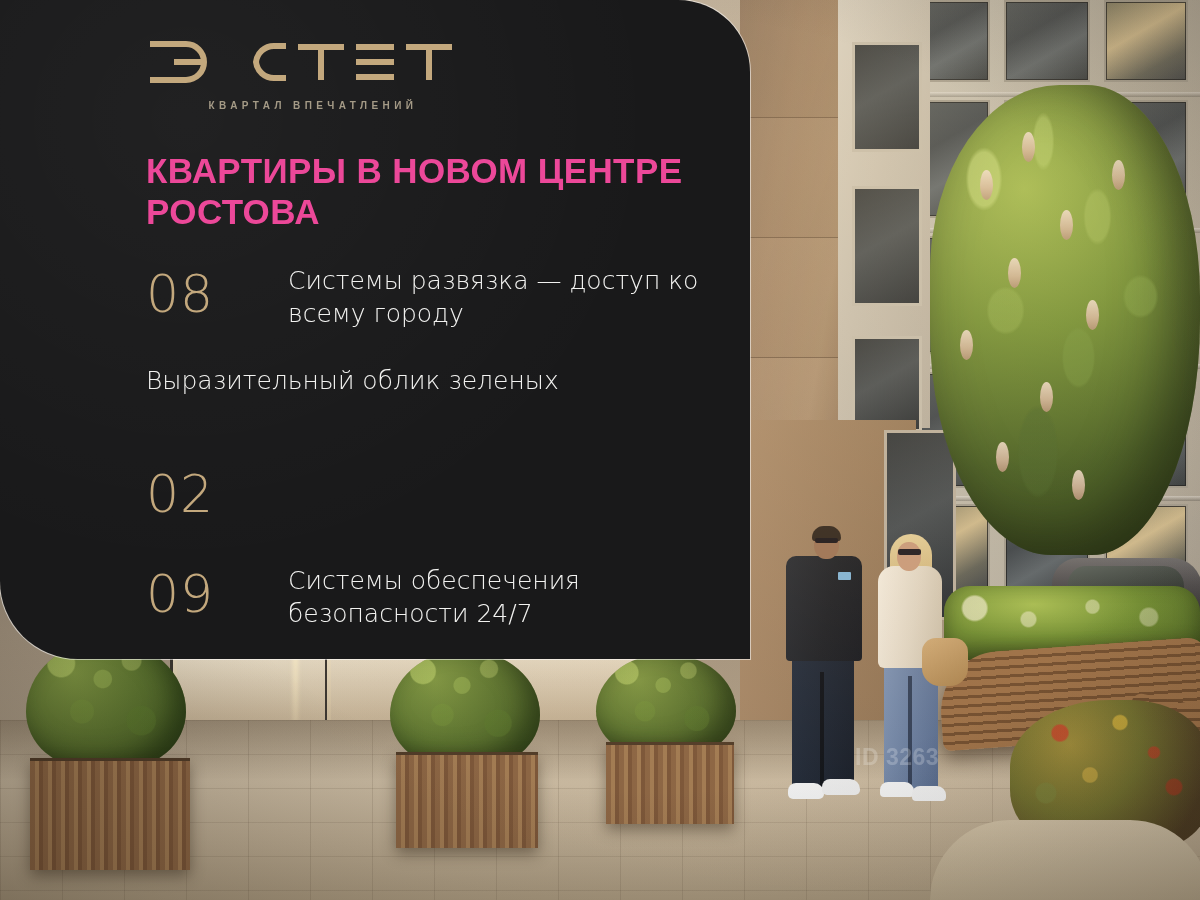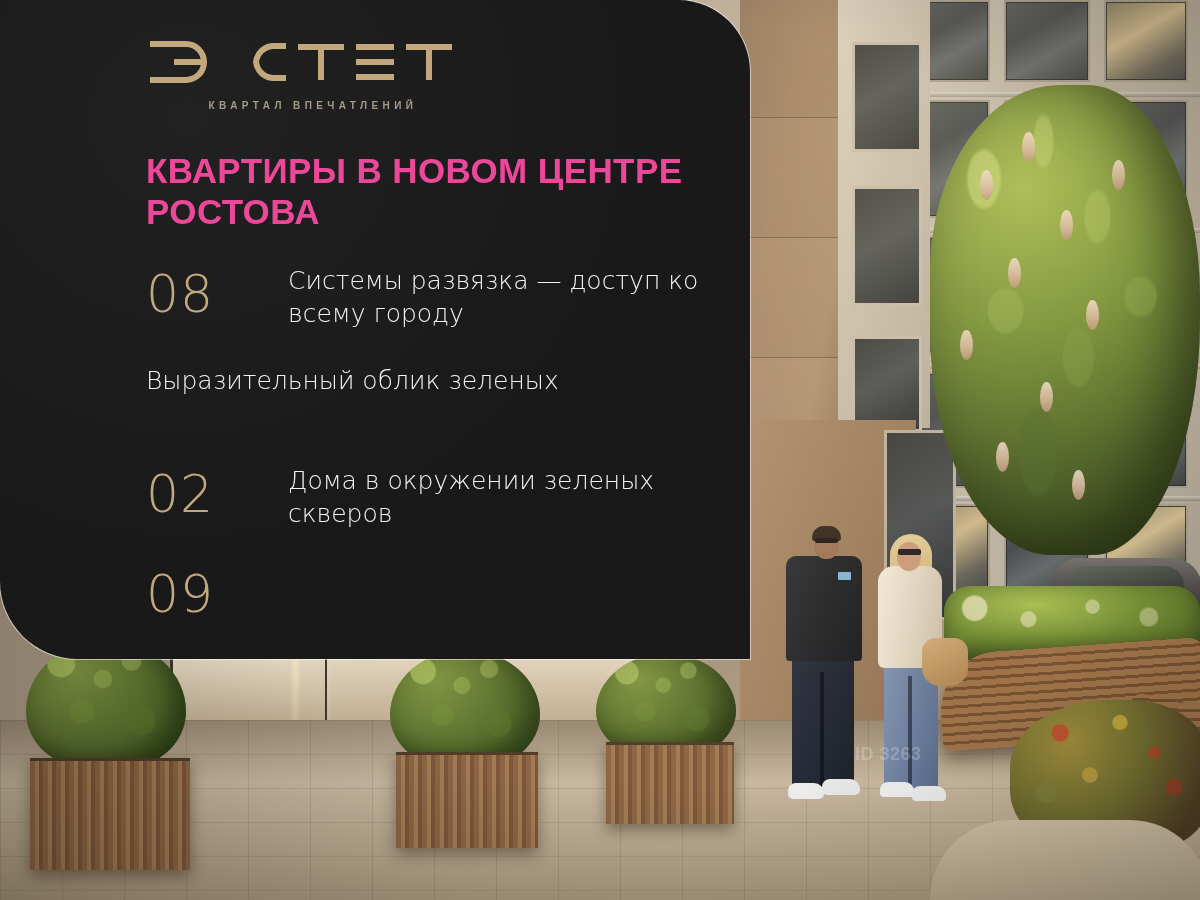--- a/index.html
+++ b/index.html
@@ -290,21 +290,21 @@
     position:absolute; left:855px; top:748px; width:340px; height:80px;
     pointer-events:none; user-select:none;
   }
   .wm-brand {
     font-size:62px; font-weight:bold; letter-spacing:1px;
     color:rgba(255,255,255,.20);
     line-height:.95;
     text-shadow:0 1px 2px rgba(0,0,0,.10);
   }
   .wm-id {
-    font-size:18px; font-weight:bold; letter-spacing:.5px;
+    font-size:23px; font-weight:bold; letter-spacing:.5px;
     color:rgba(255,255,255,.22);
     margin-top:-4px;
   }
 
   
   #panel {
     position:absolute; left:0; top:0; width:750px; height:659px;
     background:#19191a;
     border-top-right-radius:72px;
     border-bottom-left-radius:78px;
@@ -503,19 +503,19 @@
   <div class="features">
     <div class="feature">
       <div class="feature-num">08</div>
       <div class="feature-text">Системы развязка — доступ ко всему городу</div>
     </div>
     <div class="feature">
       <div class="feature-text">Выразительный облик зеленых</div>
     </div>
     <div class="feature">
       <div class="feature-num">02</div>
-      <div class="feature-text">Дома в окружении зеленых скверов</div>
     </div>
     <div class="feature">
       <div class="feature-num">09</div>
+      <div class="feature-text">Системы обеспечения безопасности 24/7</div>
     </div>
   </div>
 </div>
 
 </body></html>

